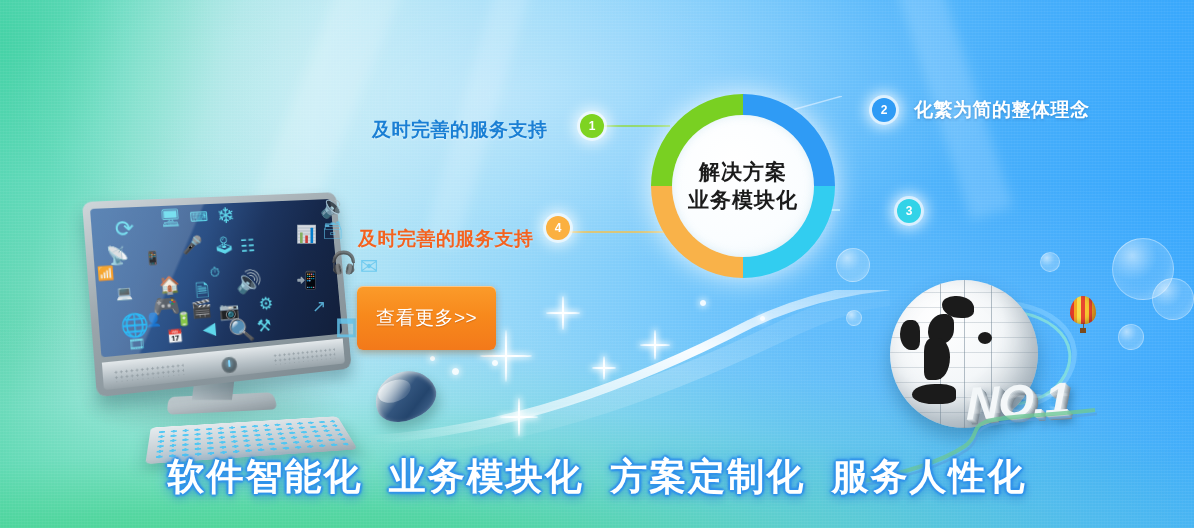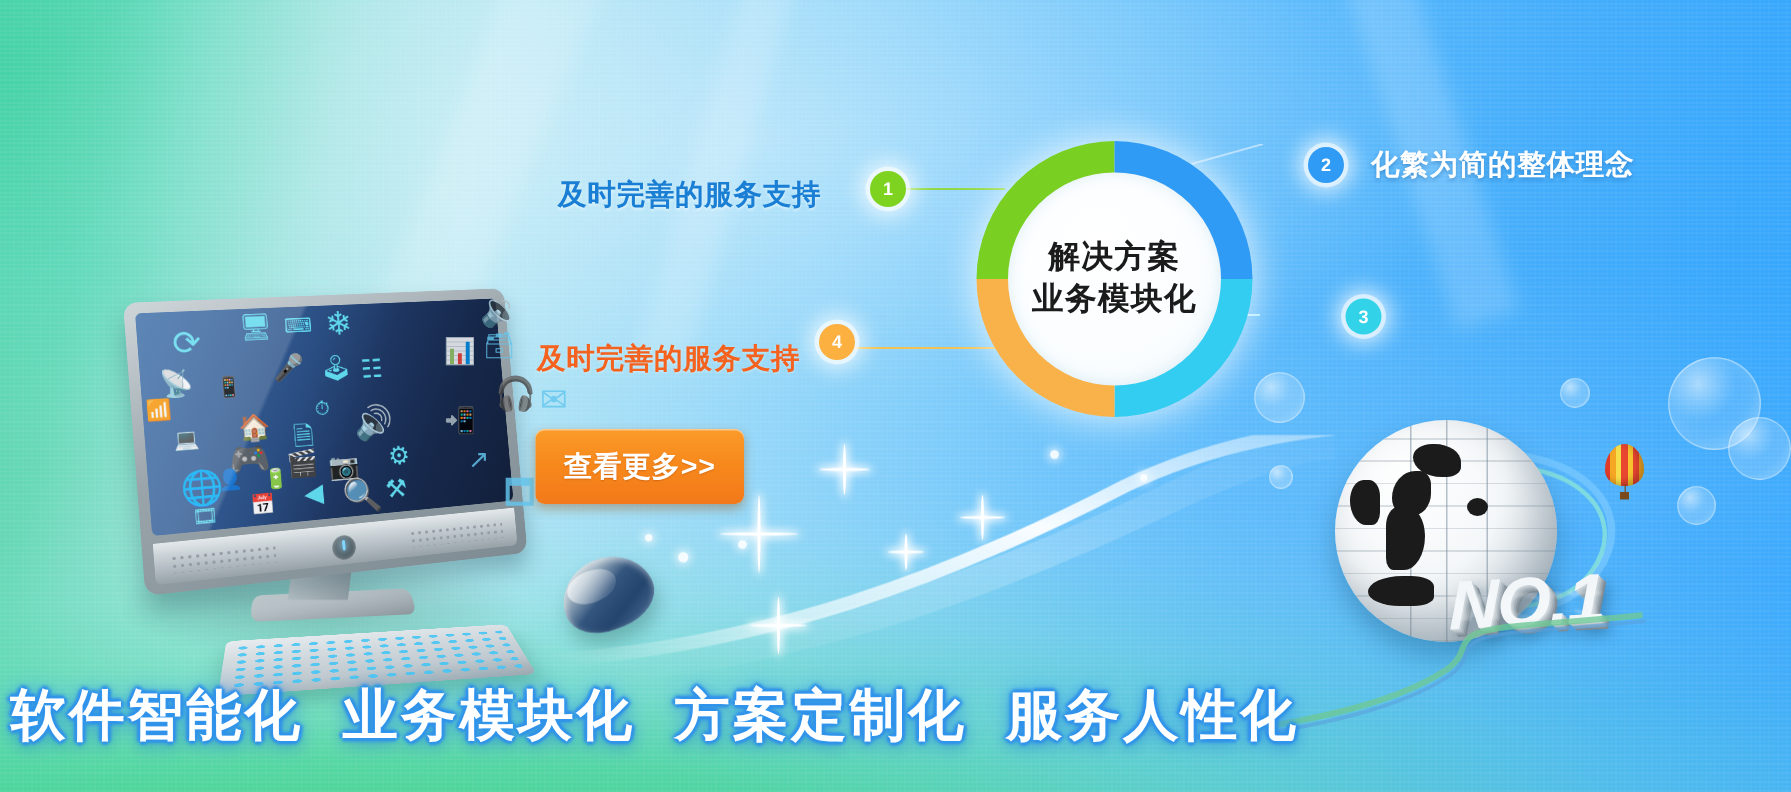--- a/index.html
+++ b/index.html
@@ -197,25 +197,25 @@
     box-shadow:0 0 0 3px rgba(255,255,255,.55), 0 0 14px 6px rgba(255,255,255,.75);
   }
   .label{
     position:absolute; font-size:19px; font-weight:bold; white-space:nowrap;
     letter-spacing:.5px;
   }
   .lead{ position:absolute; pointer-events:none; }
 
   
   .cta{
-    position:absolute; left:357px; top:286px; width:139px; height:50px;
+    position:absolute; left:357px; top:286px; width:139px; height:64px;
     border:0; cursor:pointer;
     border-radius:6px;
     background:linear-gradient(180deg,#fb9b2a 0%,#f7891c 46%,#f3791a 100%);
-    color:#ffffff; font-size:19px; font-weight:bold; letter-spacing:.5px;
+    color:#ffffff; font-size:19px; font-weight:normal; letter-spacing:.5px;
     font-family:"Liberation Sans","DejaVu Sans",sans-serif;
     box-shadow:0 3px 7px rgba(150,70,0,.38), inset 0 1px 0 rgba(255,255,255,.45);
     text-shadow:0 1px 1px rgba(150,60,0,.35);
   }
 
   
   .globe-wrap{ position:absolute; left:880px; top:270px; width:220px; height:210px; }
   .globe{
     position:absolute; left:10px; top:10px; width:148px; height:148px; border-radius:50%;
     background:radial-gradient(circle at 33% 28%, #ffffff 0%, #f4f7f9 44%, #cfd7dc 74%, #9aa6ae 100%);
@@ -270,20 +270,21 @@
   .bubble{
     position:absolute; border-radius:50%;
     background:radial-gradient(circle at 32% 28%, rgba(255,255,255,.55), rgba(255,255,255,.10) 42%, rgba(255,255,255,.03) 62%, rgba(255,255,255,.12) 88%);
     border:1px solid rgba(255,255,255,.42);
     box-shadow:inset -6px -8px 18px rgba(255,255,255,.22);
   }
 
   
   .slogan{
     position:absolute; left:0; right:0; top:452px;
+    text-align:center;
     font-size:37px; font-weight:bold; letter-spacing:2px;
     color:#ffffff;
     text-shadow:
       0 0 2px #3aa0f5, 0 0 5px #2f8fe8, -2px 0 2px #2f8fe8, 2px 0 2px #2f8fe8,
       0 -2px 2px #2f8fe8, 0 2px 2px #2f8fe8, 0 0 16px rgba(70,170,255,.95),
       0 3px 10px rgba(20,90,160,.55);
   }
   .slogan span{ margin:0 7px; }
 </style>
 </head>

